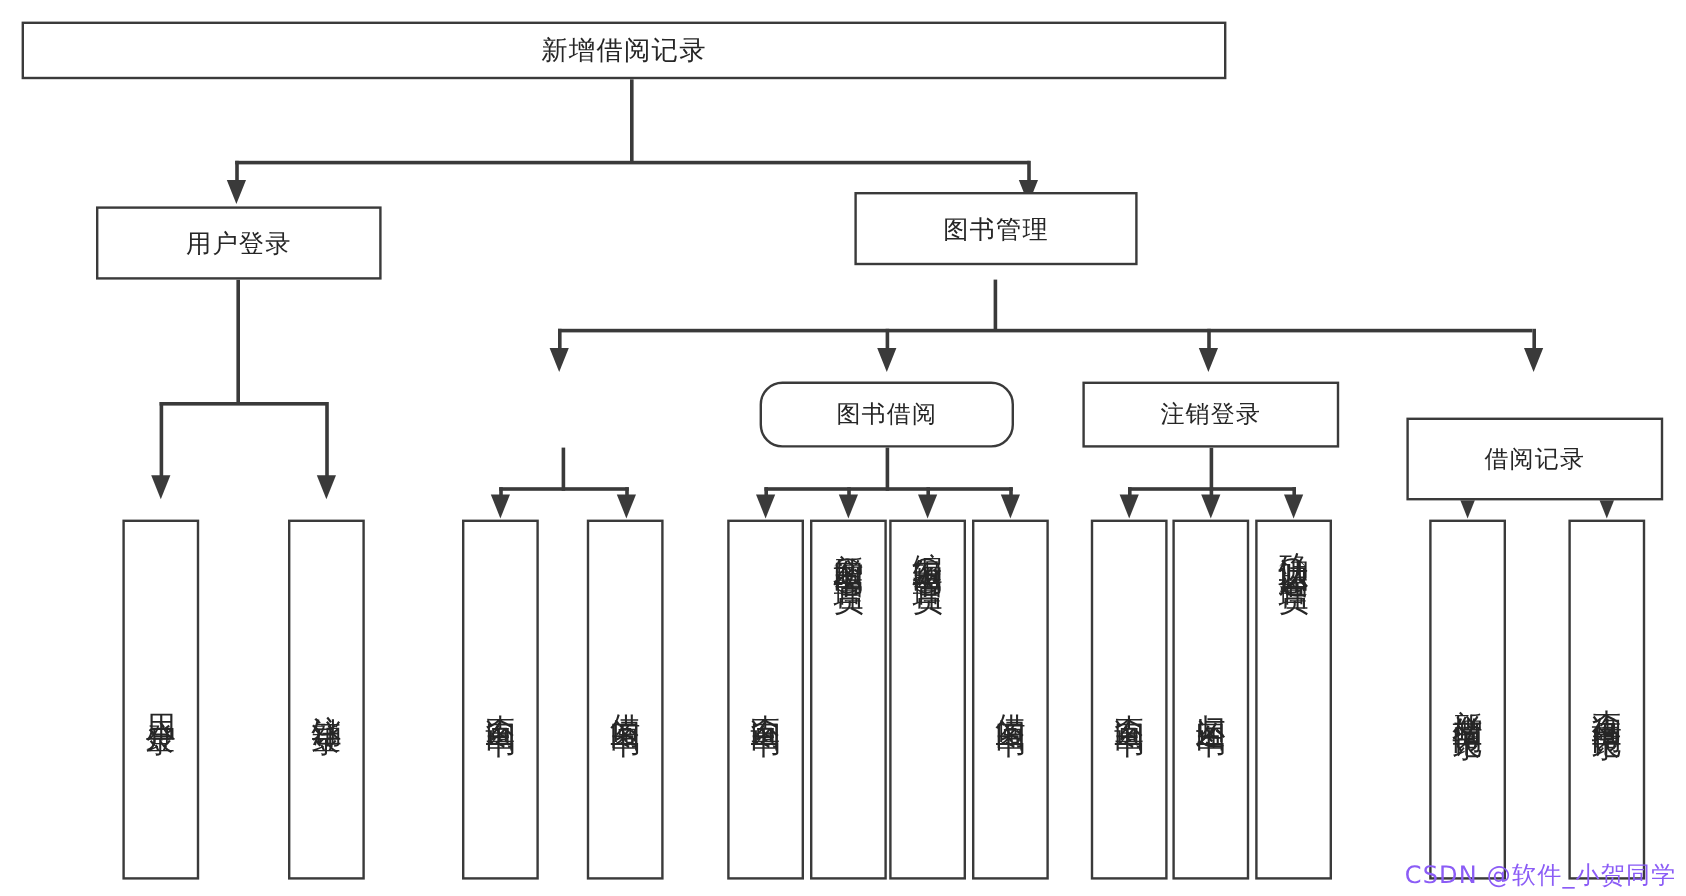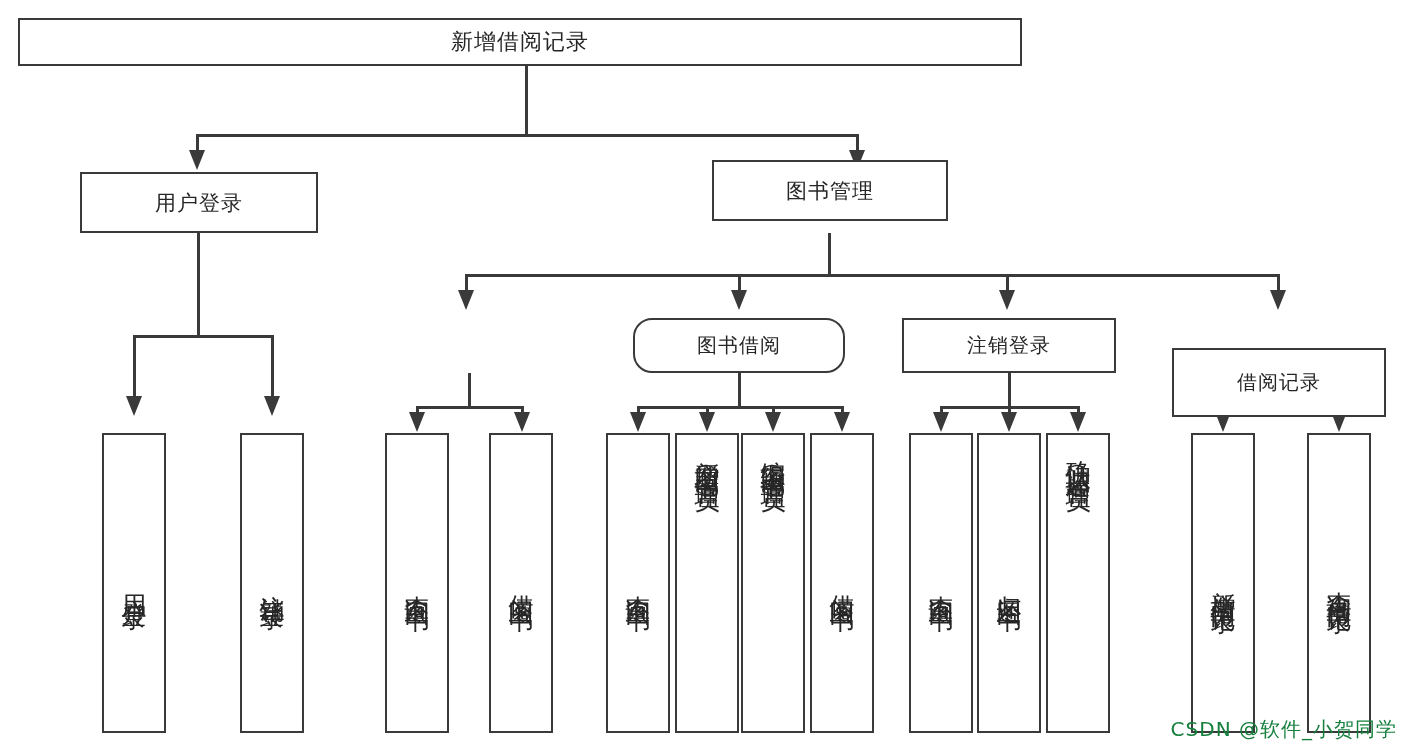--- a/index.html
+++ b/index.html
@@ -77,21 +77,21 @@
     border-right:8px solid transparent;
     border-top:20px solid #3a3a3a;
     z-index:2;
   }
   
   #watermark{
     position:absolute;
     right:8px;
     bottom:4px;
     font-size:20px;
-    color:#15803d;
+    color:#8b5cf6;
     letter-spacing:1px;
     z-index:9;
     white-space:nowrap;
     font-family:"DejaVu Sans","Liberation Sans",sans-serif;
   }
 </style>
 </head>
 <body>
 
 <div id="canvas">

